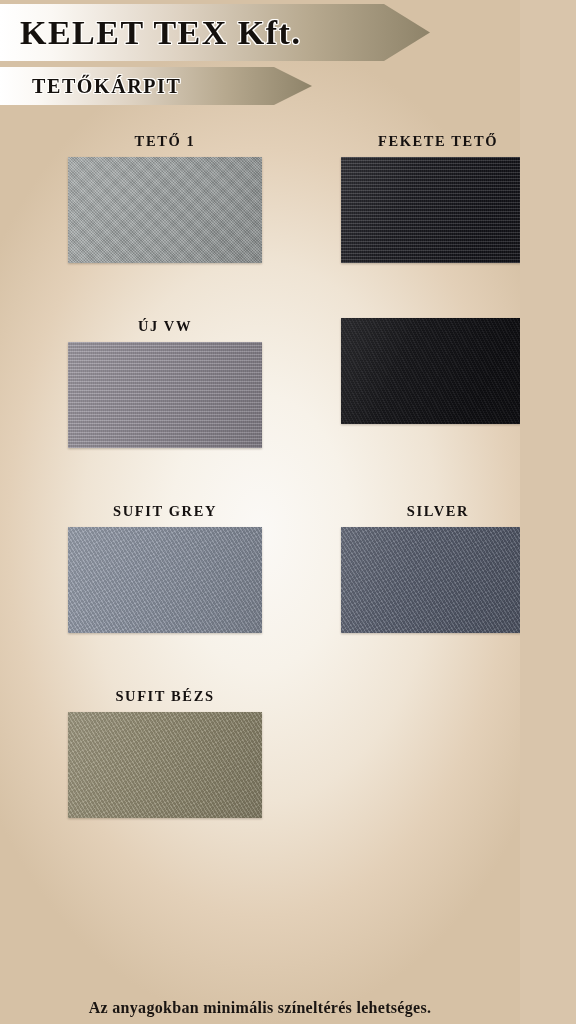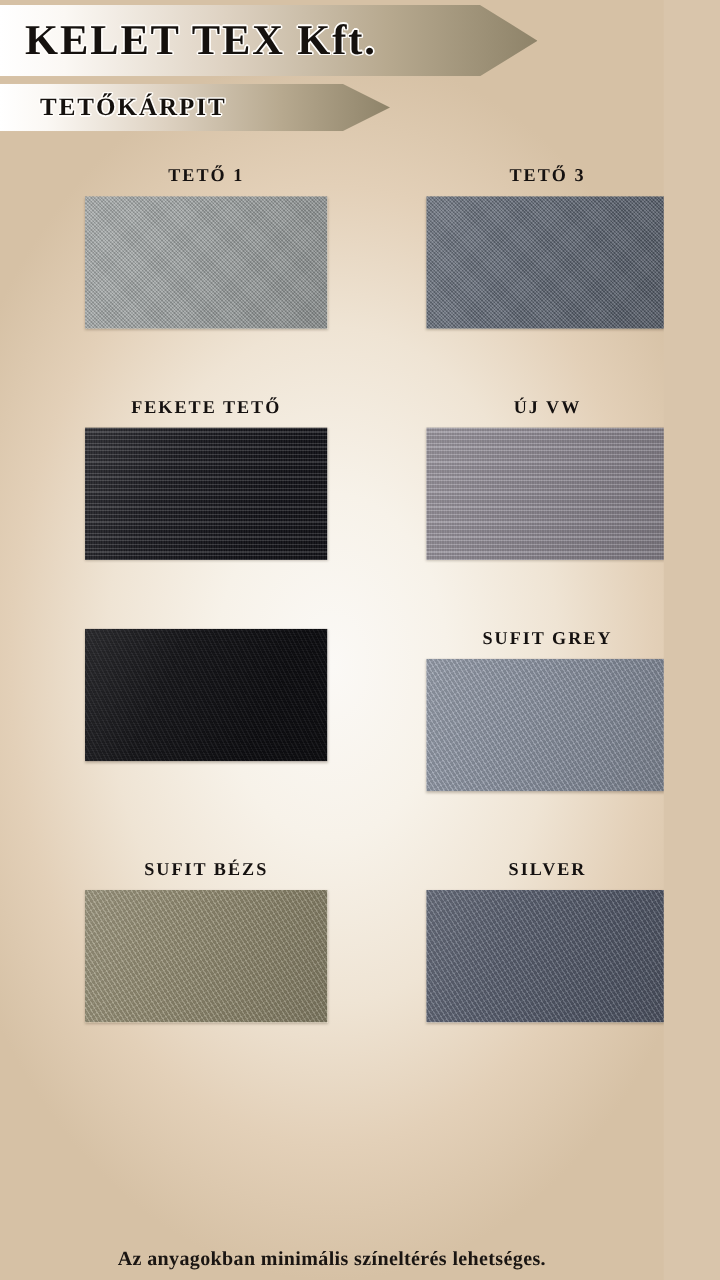--- a/index.html
+++ b/index.html
@@ -13,21 +13,20 @@
     height: 1024px;
     overflow: hidden;
     font-family: "Liberation Serif", "DejaVu Serif", serif;
     background:
       radial-gradient(ellipse 62% 48% at 50% 52%,
         #fbf9f6 0%,
         #f7f2e9 28%,
         #efe4d4 55%,
         #e3d0b8 78%,
         #d6c1a5 100%);
-    padding-left: 11px;
   }
 
   
   .banner {
     position: absolute;
     left: 0;
     display: flex;
     align-items: center;
     color: #15110e;
   }
@@ -182,28 +181,20 @@
   <div id="grid">
       <div class="cell">
         <div class="swatch-label">TETŐ 1</div>
         <div class="swatch">
           <div class="base" style="background: rgb(155, 160, 160);"></div>
           <div class="tex tex-weave"></div>
           <div class="shade"></div>
         </div>
       </div>
       <div class="cell">
-        <div class="swatch-label">TETŐ 3</div>
-        <div class="swatch">
-          <div class="base" style="background: rgb(91, 99, 112);"></div>
-          <div class="tex tex-weave"></div>
-          <div class="shade"></div>
-        </div>
-      </div>
-      <div class="cell">
         <div class="swatch-label">FEKETE TETŐ</div>
         <div class="swatch">
           <div class="base" style="background: rgb(20, 20, 26);"></div>
           <div class="tex tex-horiz"></div>
           <div class="shade"></div>
         </div>
       </div>
       <div class="cell">
         <div class="swatch-label">ÚJ VW</div>
         <div class="swatch">
@@ -221,32 +212,32 @@
       </div>
       <div class="cell">
         <div class="swatch-label">SUFIT GREY</div>
         <div class="swatch">
           <div class="base" style="background: rgb(140, 148, 163);"></div>
           <div class="tex tex-twill"></div>
           <div class="shade"></div>
         </div>
       </div>
       <div class="cell">
+        <div class="swatch-label">SILVER</div>
+        <div class="swatch">
+          <div class="base" style="background: rgb(86, 93, 110);"></div>
+          <div class="tex tex-twill"></div>
+          <div class="shade"></div>
+        </div>
+      </div>
+      <div class="cell">
         <div class="swatch-label">SUFIT BÉZS</div>
         <div class="swatch">
           <div class="base" style="background: rgb(148, 141, 114);"></div>
           <div class="tex tex-twill"></div>
           <div class="shade"></div>
         </div>
       </div>
-      <div class="cell">
-        <div class="swatch-label">SILVER</div>
-        <div class="swatch">
-          <div class="base" style="background: rgb(86, 93, 110);"></div>
-          <div class="tex tex-twill"></div>
-          <div class="shade"></div>
-        </div>
-      </div>
     </div>
 
   <div id="footer-note">Az anyagokban minimális színeltérés lehetséges.</div>
 
 </div>
 
 </body></html>

